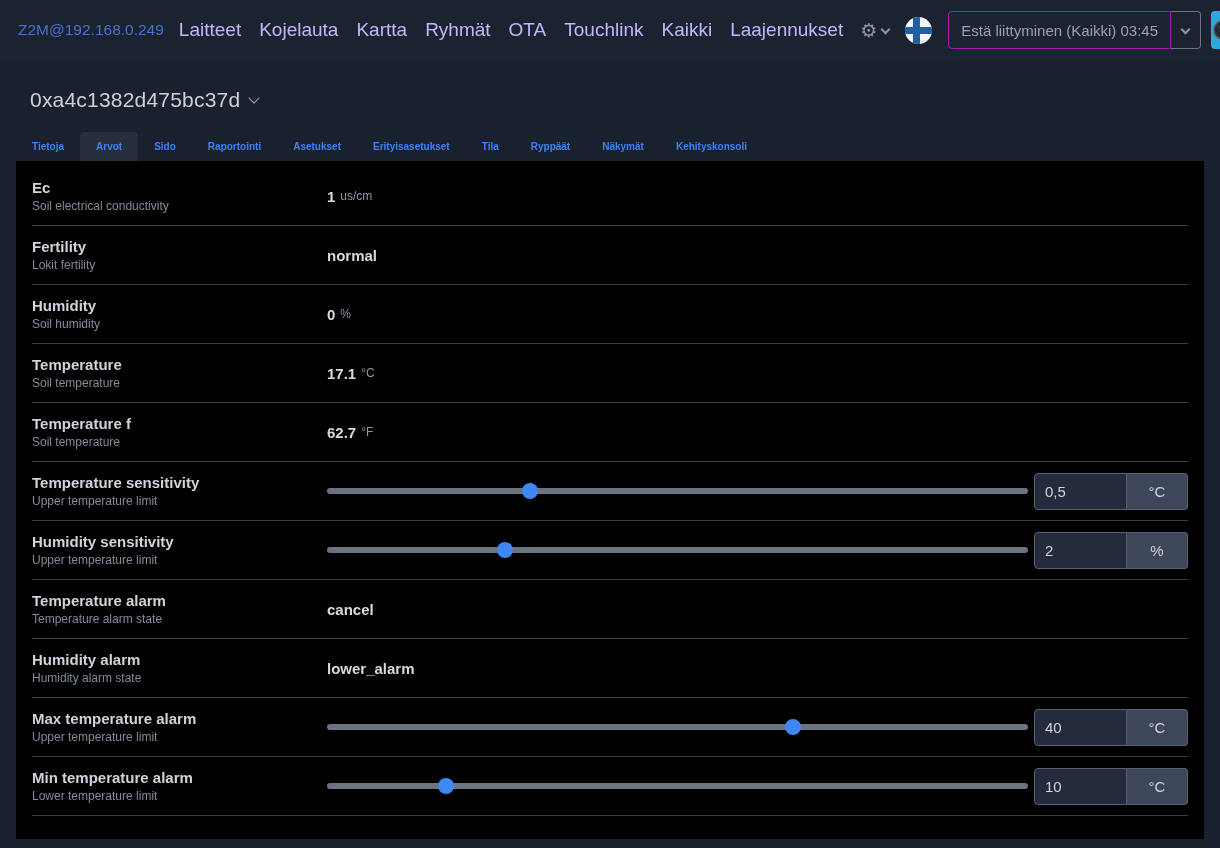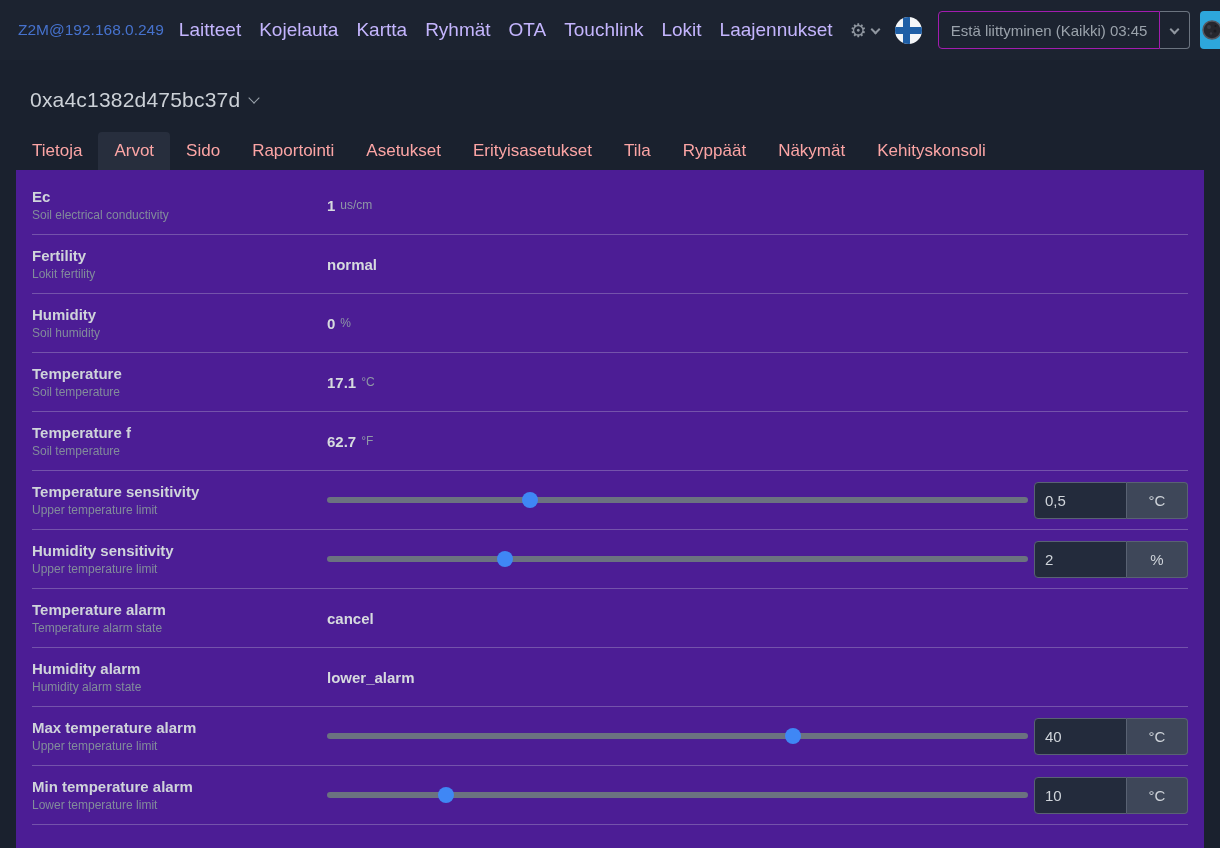--- a/index.html
+++ b/index.html
@@ -51,28 +51,29 @@
   .device-header { display:flex; align-items:center; margin:28px 0 0 30px; }
   .device-title { font-size:21px; color:#ccd1d7; letter-spacing:.2px; }
   .title-caret {
     width:8px; height:8px; border-right:1.5px solid #9aa2ab; border-bottom:1.5px solid #9aa2ab;
     transform:rotate(45deg); display:inline-block; margin:-4px 0 0 10px; cursor:pointer;
   }
 
   
   .tabs { display:flex; margin:20px 16px 0 16px; }
   .tab {
-    font-size:17px; color:#fca5a5; padding:9px 16px; cursor:pointer;
+    font-size:10px; color:#3b82f6; padding:9px 16px; cursor:pointer;
     border-radius:4px 4px 0 0;
+    font-weight:bold;
   }
   .tab.active { background:#272e3d; }
 
   
   .panel {
-    margin:0 16px; background:#4c1d95; height:678px;
+    margin:0 16px; background:#000000; height:678px;
     padding:6px 16px 0 16px; overflow:hidden;
   }
   .row {
     display:flex; align-items:center; height:59px;
     border-bottom:1px solid rgba(222,226,230,0.28);
   }
   .row-left { width:295px; flex:none; display:flex; flex-direction:column; gap:3px; }
   .row-label { font-size:15px; font-weight:bold; color:#cfd4da; }
   .row-desc { font-size:12px; color:#828c9b; }
   .row-right { flex:1; display:flex; align-items:center; }
@@ -105,21 +106,21 @@
 <body>
 
 <div class="navbar">
   <span class="brand">Z2M@192.168.0.249</span>
   <span class="nav-item">Laitteet</span>
   <span class="nav-item">Kojelauta</span>
   <span class="nav-item">Kartta</span>
   <span class="nav-item">Ryhmät</span>
   <span class="nav-item">OTA</span>
   <span class="nav-item">Touchlink</span>
-  <span class="nav-item">Lokit</span>
+  <span class="nav-item">Kaikki</span>
   <span class="nav-item">Laajennukset</span>
 
   <span class="gear-wrap">
     <span class="gear">⚙</span>
     <span class="chev"></span>
   </span>
 
   <span class="flag">
     <span class="v"></span>
     <span class="h"></span>

